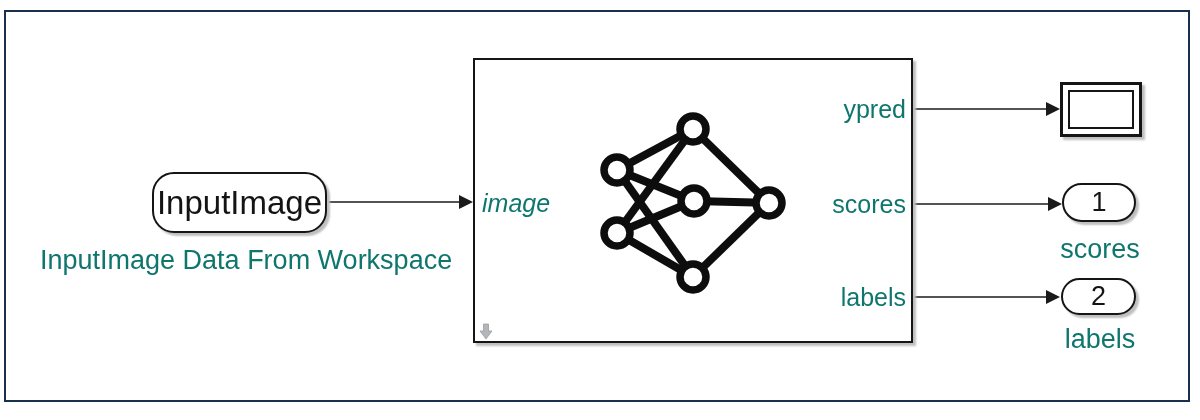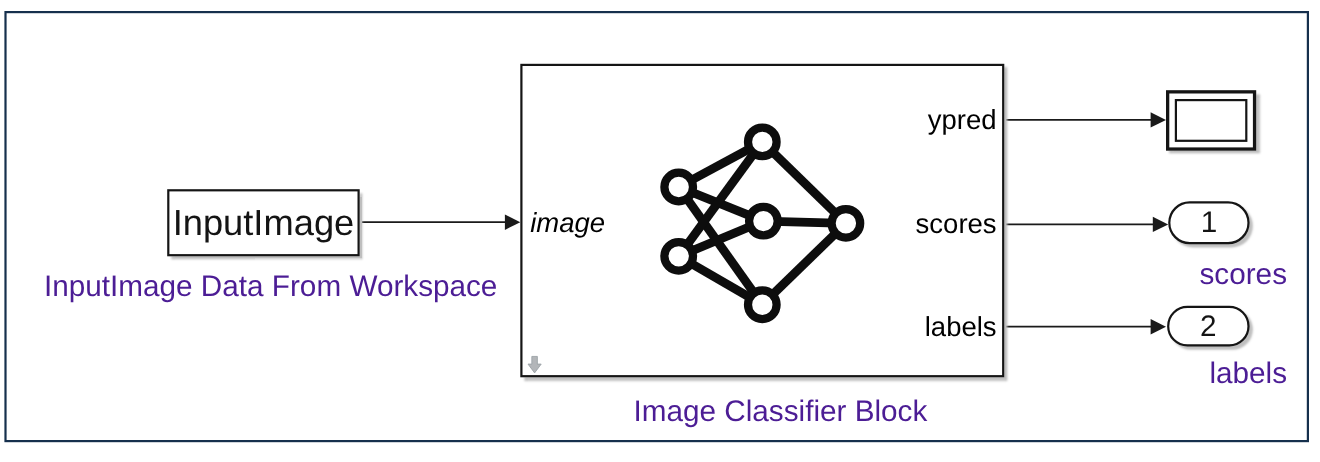--- a/index.html
+++ b/index.html
@@ -43,36 +43,37 @@
     box-shadow: 3px 3px 2px #bfbfbf;
   }
   .fw {
     left: 152px;
     top: 172px;
     width: 175px;
     height: 61px;
     display: flex;
     align-items: center;
     justify-content: center;
+    border-radius: 22px;
   }
   .fw-title {
     font-size: 33px;
     color: #141414;
     white-space: nowrap;
   }
   .classifier {
     left: 473px;
     top: 58px;
     width: 440px;
     height: 285px;
   }
   .port-label {
     position: absolute;
     font-size: 25px;
-    color: #000000;
+    color: #0f766e;
     line-height: 28px;
     white-space: nowrap;
   }
   .p-in    { left: 7px;  top: 129px; font-style: italic; }
   .p-out   { right: 5px; text-align: right; }
   .p-ypred  { top: 35px; }
   .p-scores { top: 130px; }
   .p-labels { top: 223px; }
 
   .nn-icon {
@@ -121,22 +122,22 @@
     justify-content: center;
     font-size: 27px;
     color: #141414;
   }
   .op1 { left: 1062px; top: 183px; width: 74px; height: 39px; }
   .op2 { left: 1061px; top: 278px; width: 75px; height: 37px; }
 
   .caption {
     position: absolute;
     font-size: 27px;
-    color: #4c1d95;
-    text-align: right;
+    color: #0f766e;
+    text-align: center;
     white-space: nowrap;
   }
   .cap-fw  { left: 40px;   top: 245px; width: 400px; }
   .cap-cls { left: 543px;  top: 359px; width: 300px; }
   .cap-op1 { left: 1030px; top: 234px; width: 140px; }
   .cap-op2 { left: 1030px; top: 324px; width: 140px; }
 </style>
 </head>
 <body>
 
@@ -189,21 +190,20 @@
       <circle cx="96" cy="93" r="13"></circle>
       <circle cx="19" cy="125" r="13"></circle>
       <circle cx="95" cy="169" r="13"></circle>
       <circle cx="171" cy="95" r="13"></circle>
     </svg>
 
     <svg class="hint-arrow" viewBox="0 0 14 17">
       <path d="M4.5 1 L9.5 1 L9.5 8 L13 8 L7 16 L1 8 L4.5 8 Z" fill="#b3b6b9" stroke="#9aa0a5" stroke-width="0.8"></path>
     </svg>
   </div>
-  <div class="caption cap-cls">Image Classifier Block</div>
 
   <div class="block display-block">
     <div class="display-inner"></div>
   </div>
 
   <div class="outport op1">
     <span>1</span>
   </div>
   <div class="caption cap-op1">scores</div>
 

